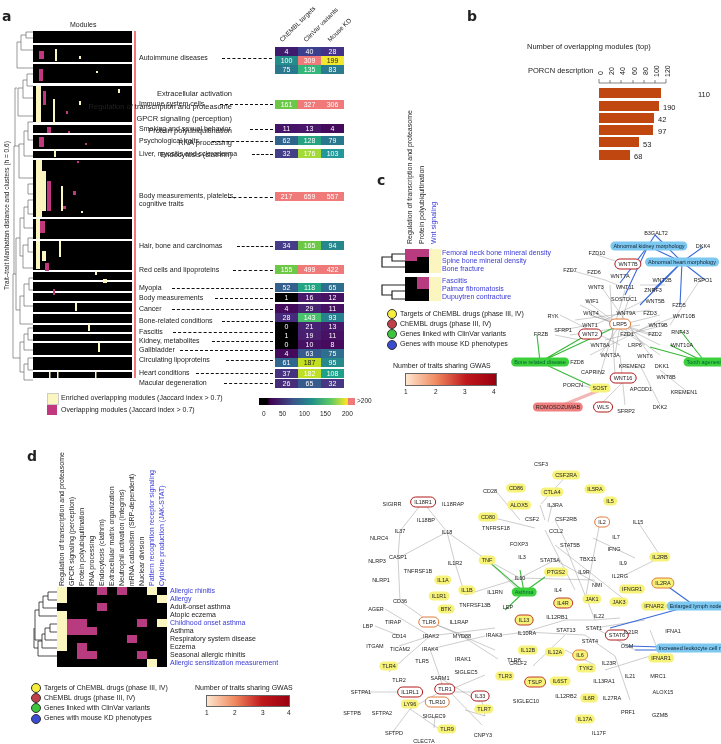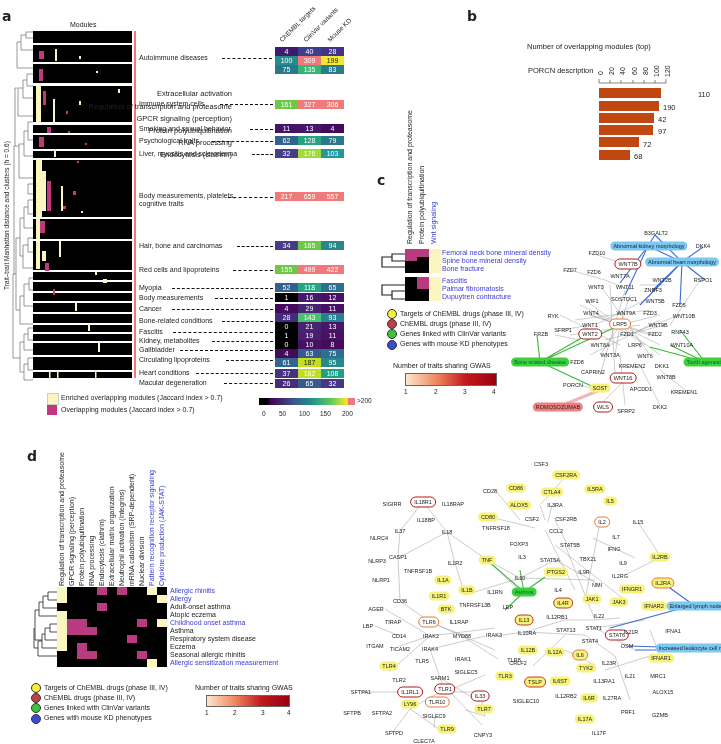--- a/index.html
+++ b/index.html
@@ -319,21 +319,21 @@
   <div class="bar-label" style="right:489px;top:114px;">GPCR signaling (perception)</div>
   <div class="bar" style="left:599px;top:113px;width:55px;"></div>
   <div class="bar-val" style="left:658px;top:115px;">42</div>
 
   <div class="bar-label" style="right:489px;top:126px;">Protein polyubiquitination</div>
   <div class="bar" style="left:599px;top:125px;width:54px;"></div>
   <div class="bar-val" style="left:658px;top:127px;">97</div>
 
   <div class="bar-label" style="right:489px;top:138px;">RNA processing</div>
   <div class="bar" style="left:599px;top:137px;width:40px;"></div>
-  <div class="bar-val" style="left:643px;top:140px;">72</div>
+  <div class="bar-val" style="left:643px;top:140px;">53</div>
 
   <div class="bar-label" style="right:489px;top:150px;">Endocytosis (clathrin)</div>
   <div class="bar" style="left:599px;top:150px;width:31px;"></div>
   <div class="bar-val" style="left:634px;top:152px;">68</div>
 </div>
 
 <div class="panel-letter" style="left:377px;top:172px;">c</div>
 <div class="vt" style="left:406px;top:244px;">Regulation of transcription and proteasome</div>
 <div class="vt" style="left:418px;top:244px;">Protein polyubiquitination</div>
 <div class="vt blue" style="left:430px;top:244px;">Wnt signaling</div>

